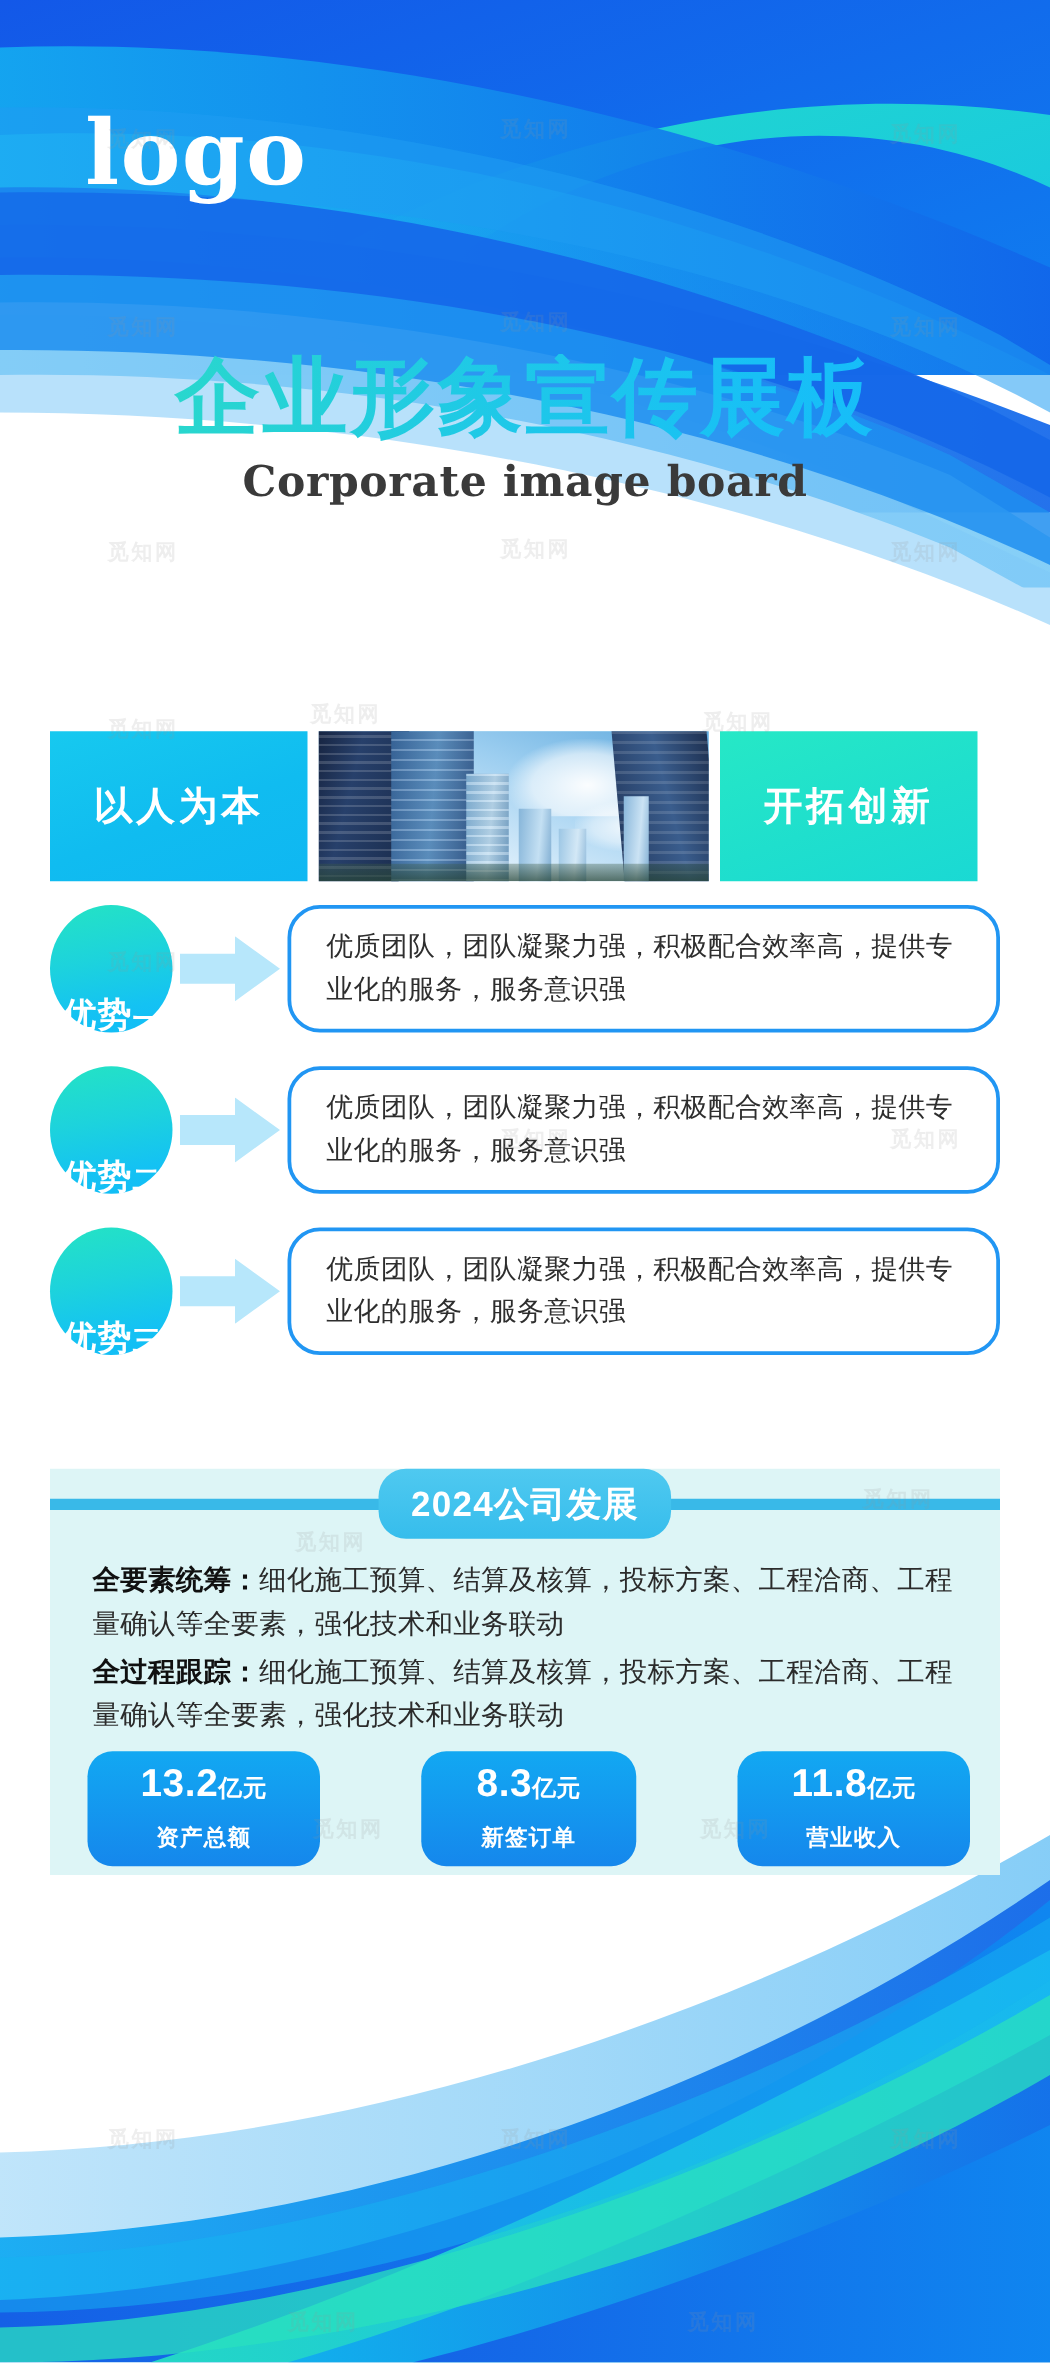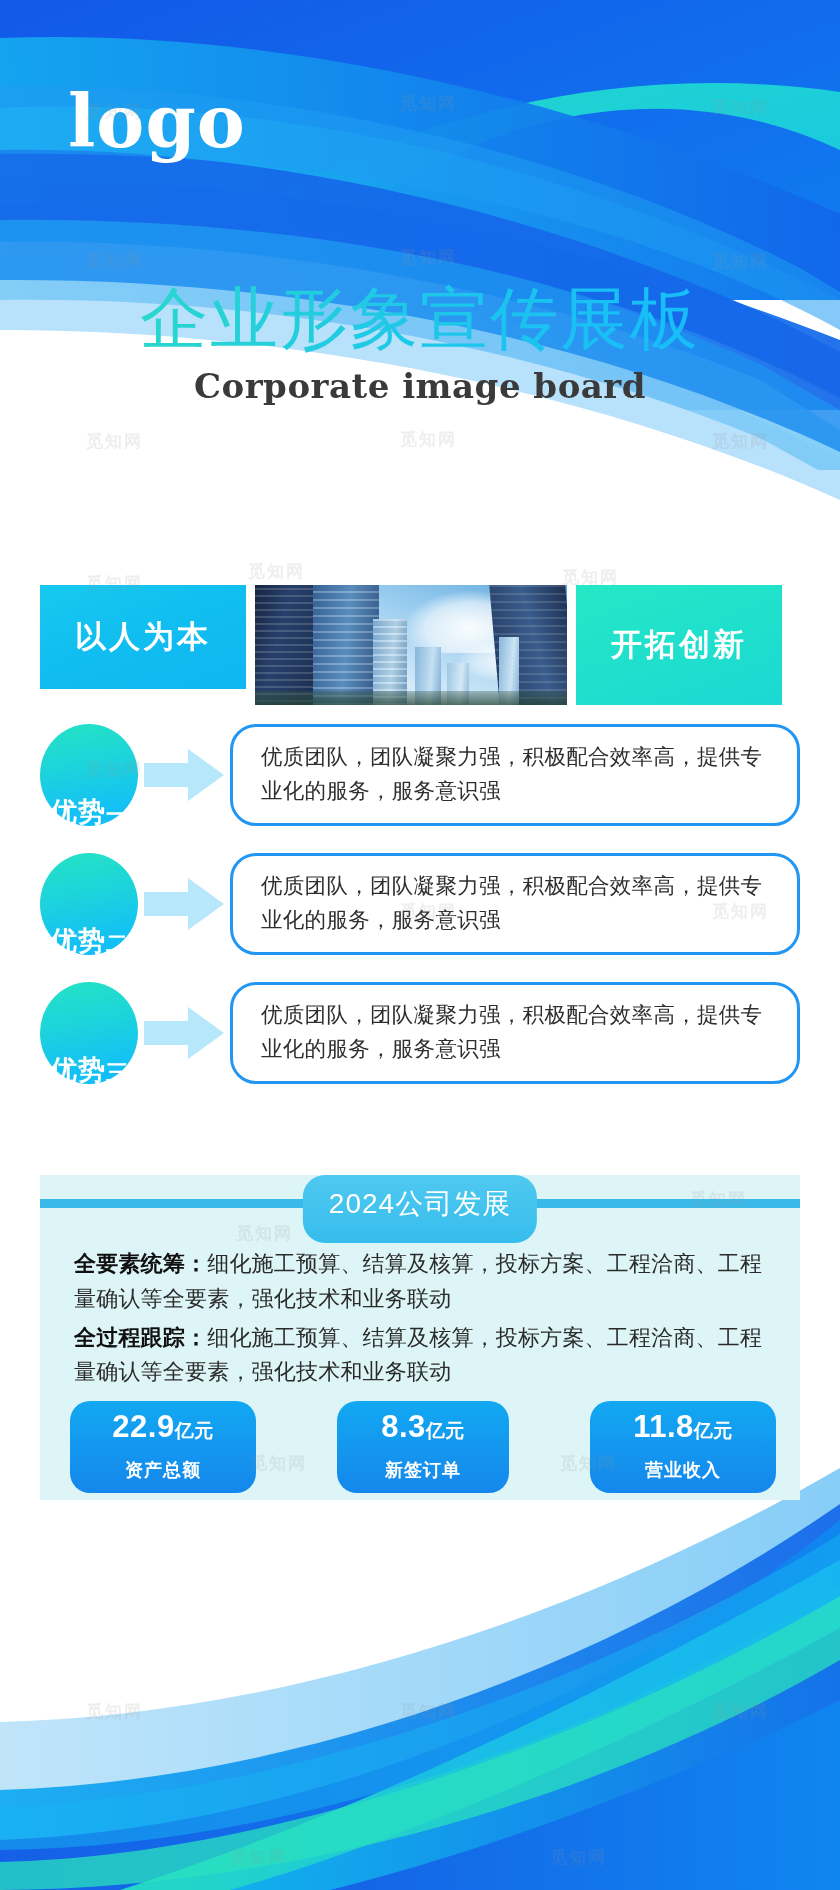--- a/index.html
+++ b/index.html
@@ -19,21 +19,21 @@
   .logo{
     position:absolute;left:68px;top:86px;z-index:5;
     color:#ffffff;font-size:72px;font-weight:700;letter-spacing:1px;
     font-family:"DejaVu Serif","Liberation Serif",serif;
     line-height:1;
   }
 
   
   .headline{position:absolute;left:0;right:0;top:283px;z-index:5;text-align:center;}
   .title-cn{
-    font-size:68px;font-weight:400;letter-spacing:2px;line-height:1.05;
+    font-size:68px;font-weight:700;letter-spacing:2px;line-height:1.05;
     background:linear-gradient(90deg,#2fe0c0 0%,#27d4d2 22%,#1ec8e8 48%,#18c0f5 72%,#14b8ff 100%);
     -webkit-background-clip:text;background-clip:text;color:transparent;
     -webkit-text-fill-color:transparent;
     font-family:"DejaVu Sans","Liberation Sans",sans-serif;
   }
   .title-en{
     margin-top:12px;font-size:34px;font-weight:700;color:#3a3a3a;letter-spacing:.5px;
     font-family:"DejaVu Serif","Liberation Serif",serif;
   }
   .slogan{
@@ -45,21 +45,21 @@
 
   
   .banner{
     position:absolute;left:40px;top:585px;width:760px;height:120px;z-index:5;
     display:flex;gap:9px;
   }
   .banner-panel{
     flex:0 0 auto;display:flex;align-items:center;justify-content:center;
   }
   .panel-left{
-    width:206px;height:104px;
+    width:206px;height:120px;
     background:linear-gradient(160deg,#17c9ef 0%,#10bcf0 55%,#0fb7f2 100%);
   }
   .panel-right{
     width:206px;height:120px;
     background:linear-gradient(160deg,#26e8c6 0%,#1fdfcd 55%,#1ad9d4 100%);
     text-align:center;
   }
   .panel-label{color:#fff;font-size:31px;font-weight:900;letter-spacing:3px;}
   .panel-photo{
     width:312px;height:120px;position:relative;overflow:hidden;
@@ -100,22 +100,22 @@
     display:flex;align-items:center;
   }
   .adv-text{font-size:21.5px;line-height:1.55;color:#2e2e2e;letter-spacing:.3px;}
 
   
   .dev-section{position:absolute;left:40px;top:1175px;width:760px;height:325px;z-index:5;background:#ddf5f6;}
   .dev-rule{position:absolute;left:0;top:24px;width:760px;height:9px;background:#39b9e8;}
   .dev-badge{
     position:absolute;left:50%;transform:translateX(-50%);top:0px;
     background:linear-gradient(180deg,#4fc9f0 0%,#36bdec 100%);
-    border-radius:22px;padding:10px 26px 20px;
-    color:#fff;font-size:28px;font-weight:400;letter-spacing:1px;white-space:nowrap;
+    border-radius:22px;padding:10px 26px 8px;
+    color:#fff;font-size:28px;font-weight:700;letter-spacing:1px;white-space:nowrap;
   }
   .dev-body{position:absolute;left:34px;right:28px;top:72px;}
   .dev-para{font-size:22px;line-height:1.58;color:#2b2b2b;margin-bottom:4px;letter-spacing:.2px;}
   .dev-para b{font-weight:900;color:#101010;}
 
   .stats{position:absolute;left:30px;right:24px;top:226px;display:flex;justify-content:space-between;}
   .stat{
     border-radius:20px;color:#fff;text-align:center;
     padding:10px 0 11px;box-sizing:border-box;
     background:linear-gradient(180deg,#12a8f2 0%,#1587ec 100%);
@@ -288,21 +288,21 @@
       <div class="dev-para">
         <b>全要素统筹：</b><span>细化施工预算、结算及核算，投标方案、工程洽商、工程量确认等全要素，强化技术和业务联动</span>
       </div>
       <div class="dev-para">
         <b>全过程跟踪：</b><span>细化施工预算、结算及核算，投标方案、工程洽商、工程量确认等全要素，强化技术和业务联动</span>
       </div>
     </div>
 
     <div class="stats">
       <div class="stat s1">
-        <div class="stat-val"><span>22.9</span><span class="unit">亿元</span></div>
+        <div class="stat-val"><span>13.2</span><span class="unit">亿元</span></div>
         <div class="stat-label">资产总额</div>
       </div>
       <div class="stat s2">
         <div class="stat-val"><span>8.3</span><span class="unit">亿元</span></div>
         <div class="stat-label">新签订单</div>
       </div>
       <div class="stat s3">
         <div class="stat-val"><span>11.8</span><span class="unit">亿元</span></div>
         <div class="stat-label">营业收入</div>
       </div>

